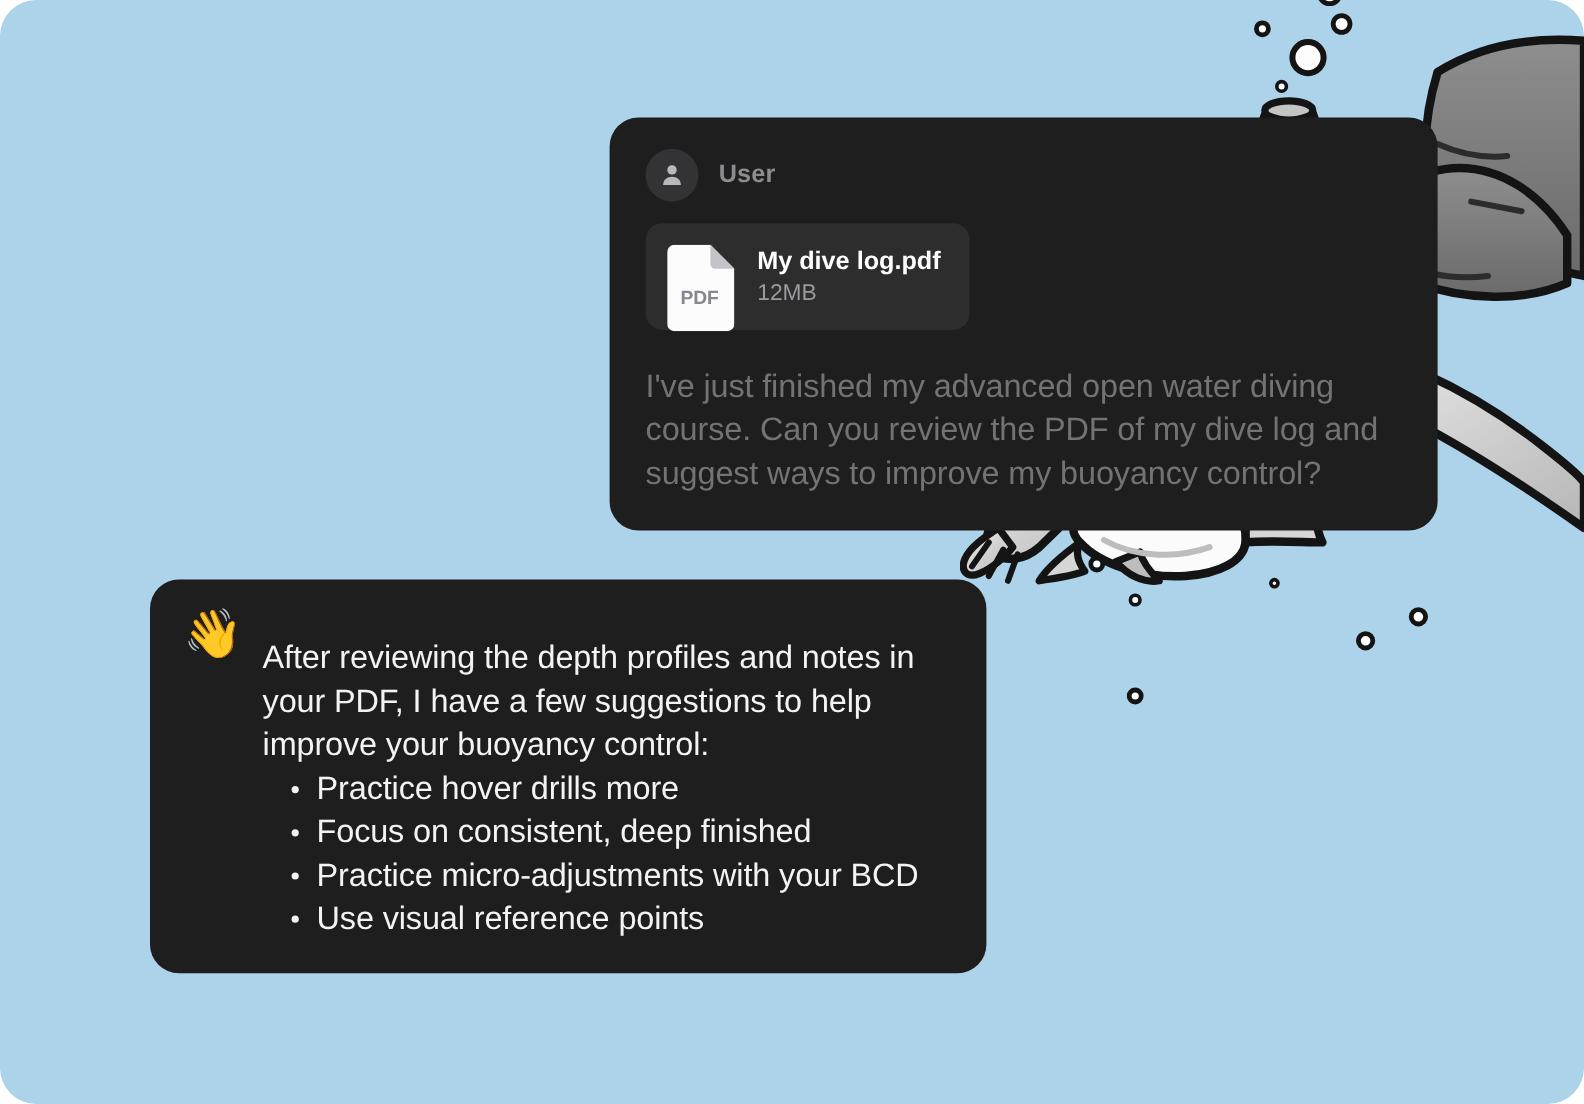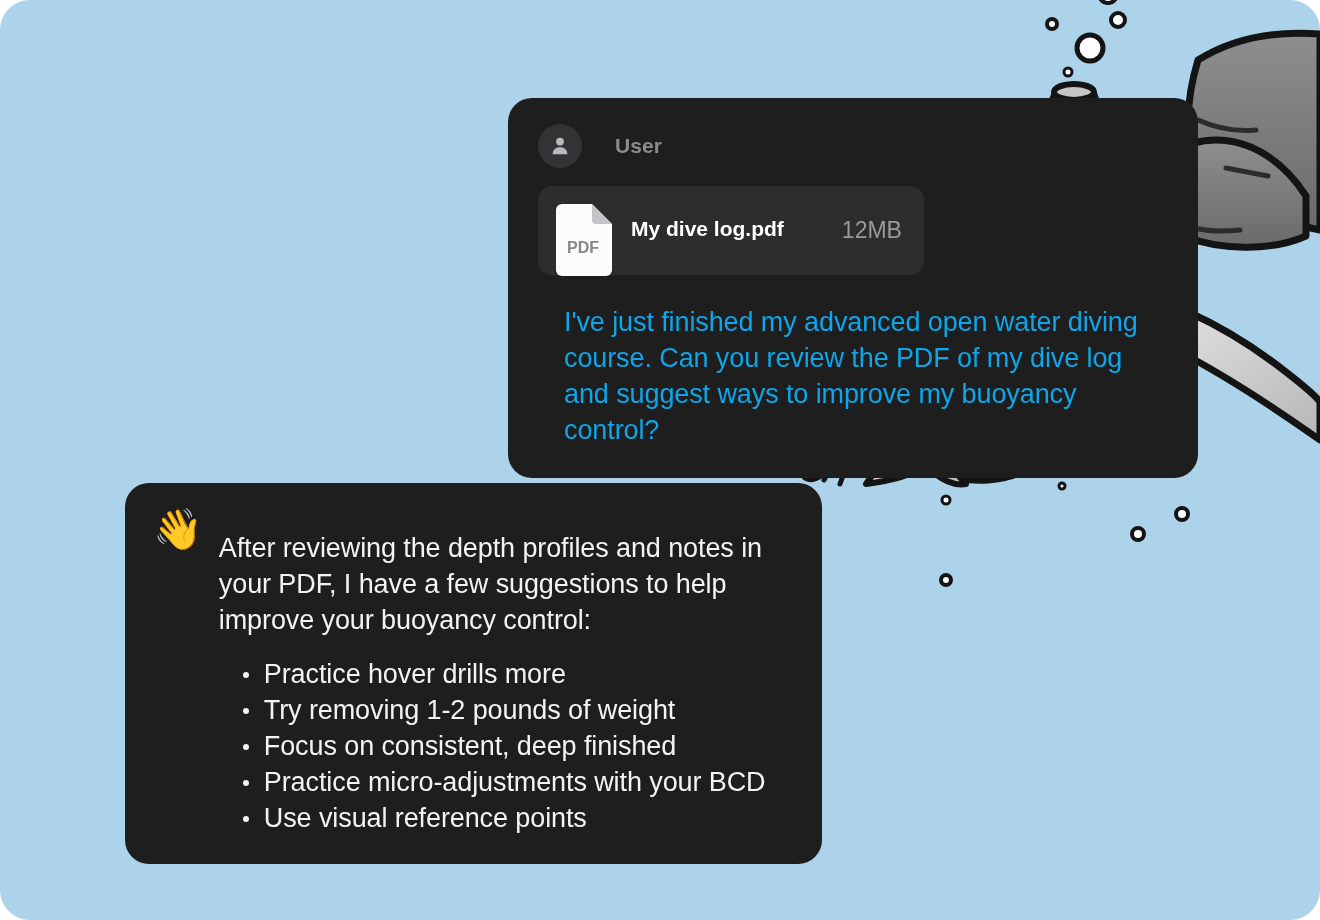--- a/index.html
+++ b/index.html
@@ -75,21 +75,20 @@
     flex: 0 0 auto;
   }
 
   .avatar svg { display: block; }
 
   .author-name {
     font-size: 21px;
     font-weight: bold;
     color: #8C8C90;
     letter-spacing: 0.1px;
-    margin-left: 16px;
   }
 
   
   .attachment {
     display: inline-flex;
     align-items: center;
     gap: 19px;
     background: #2D2D2D;
     border-radius: 14px;
     padding: 18px 22px 18px 18px;
@@ -99,44 +98,43 @@
   .file-icon {
     position: relative;
     width: 56px; height: 53px;
     flex: 0 0 auto;
   }
 
   .file-icon svg { display: block; }
 
   .file-meta {
     display: flex;
-    gap: 22px;
+    flex-direction: column;
+    gap: 4px;
   }
 
   .file-name {
     font-size: 21px;
     font-weight: bold;
     color: #FFFFFF;
     white-space: nowrap;
   }
 
   .file-size {
-    font-size: 23px;
+    font-size: 19px;
     color: #9A9A9E;
-    margin-left: 36px;
   }
 
   
   .msg-text {
     margin-top: 29px;
     font-size: 27px;
     line-height: 36px;
-    color: #0ea5e9;
+    color: #737373;
     letter-spacing: -0.1px;
-    margin-left: 26px;
   }
 
   
   .assistant-row {
     display: flex;
     align-items: flex-start;
     gap: 16px;
   }
 
   .wave-emoji {
@@ -151,21 +149,21 @@
   .assistant-intro {
     font-size: 27px;
     line-height: 36px;
     color: #F3F3F3;
     letter-spacing: -0.1px;
     margin-top: 23px;
   }
 
   .suggestion-list {
     list-style: none;
-    margin-top: 18px;
+    margin-top: 1px;
     padding-left: 20px;
   }
 
   .suggestion-list li {
     position: relative;
     font-size: 27px;
     line-height: 36px;
     color: #F3F3F3;
     padding-left: 25px;
     letter-spacing: -0.1px;
@@ -337,21 +335,20 @@
     <div class="msg-text">I've just finished my advanced open water diving course. Can you review the PDF of my dive log and suggest ways to improve my buoyancy control?</div>
   </div>
 
   <div class="bubble" id="assistant-bubble">
     <div class="assistant-row">
       <div class="wave-emoji">👋</div>
       <div class="assistant-body">
         <div class="assistant-intro">After reviewing the depth profiles and notes in your PDF, I have a few suggestions to help improve your buoyancy control:</div>
         <ul class="suggestion-list">
           <li>Practice hover drills more</li>
-          <li>Try removing 1-2 pounds of weight</li>
           <li>Focus on consistent, deep finished</li>
           <li>Practice micro-adjustments with your BCD</li>
           <li>Use visual reference points</li>
         </ul>
       </div>
     </div>
   </div>
 
 </div>
 

